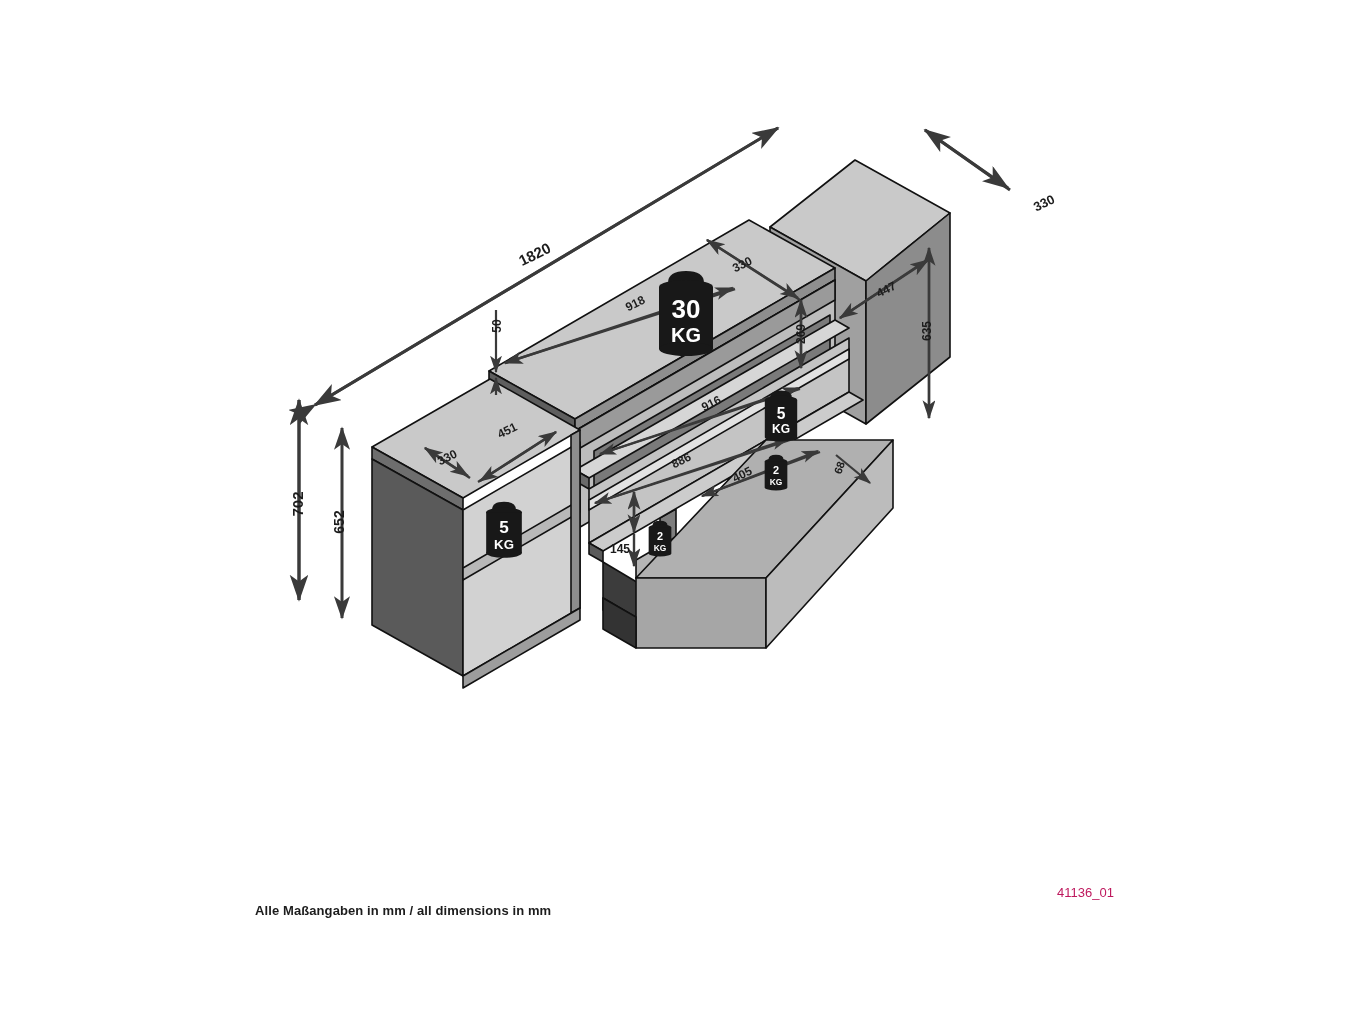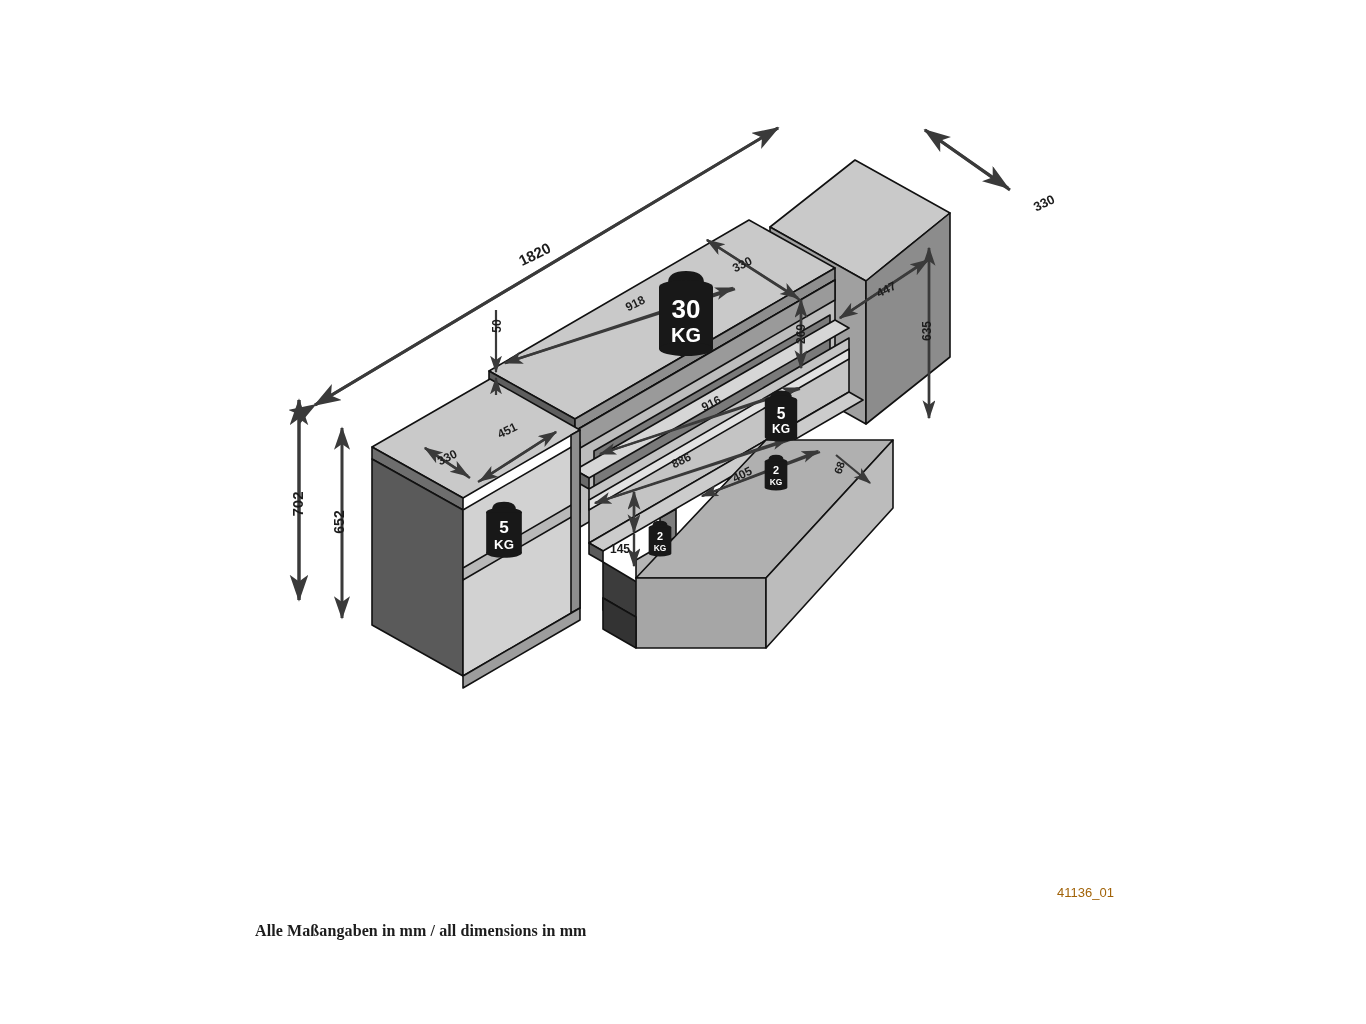--- a/index.html
+++ b/index.html
@@ -1,27 +1,27 @@
 <!DOCTYPE html>
 <html><head>
 <meta charset="utf-8">
 <style>
   html,body{margin:0;padding:0;background:#ffffff;}
   body{width:1366px;height:1024px;font-family:"Liberation Sans",sans-serif;overflow:hidden;}
   #stage{position:relative;width:1366px;height:1024px;background:#fff;}
   svg#drawing{position:absolute;left:0;top:0;width:1366px;height:1024px;}
   .footnote{
-    position:absolute;left:255px;top:922px;
-    font-family:Liberation Serif, serif;
-    font-size:16px;font-weight:bold;color:#1c1c1c;white-space:nowrap;letter-spacing:.1px;
+    position:absolute;left:255px;top:903px;
+    font-family:Liberation Sans, sans-serif;
+    font-size:13px;font-weight:bold;color:#1c1c1c;white-space:nowrap;letter-spacing:.1px;
   }
   .partcode{
     position:absolute;left:1057px;top:885px;
     font-family:"Liberation Sans",sans-serif;
-    font-size:13px;color:#a16207;white-space:nowrap;
+    font-size:13px;color:#be185d;white-space:nowrap;
   }
   text.dim{
     font-family:"Liberation Sans",sans-serif;
     font-weight:bold;fill:#1c1c1c;
   }
   text.wlab{
     font-family:"Liberation Sans",sans-serif;
     font-weight:bold;fill:#ffffff;text-anchor:middle;
   }
 </style>

